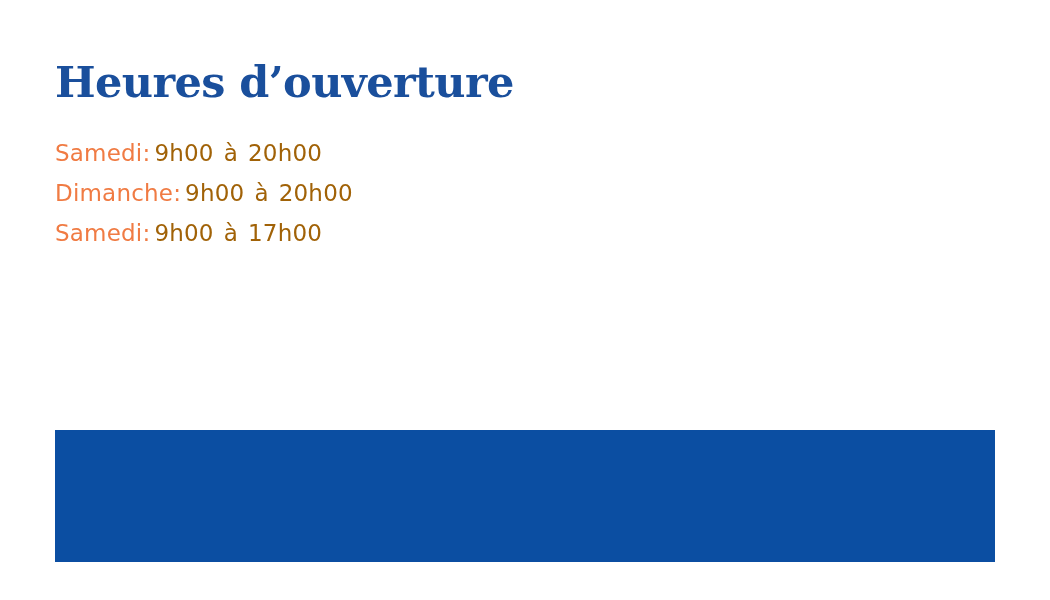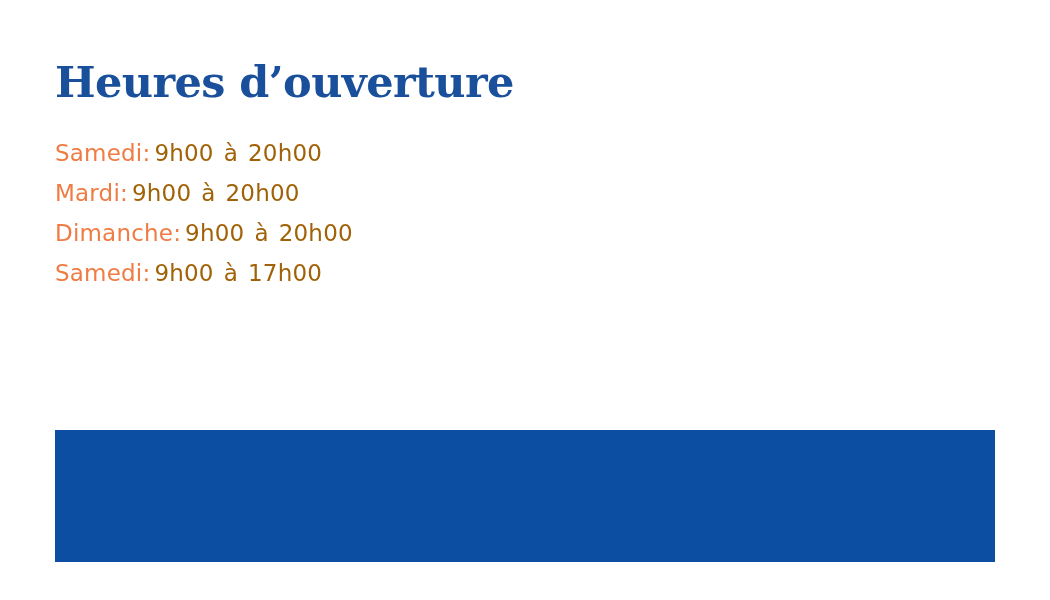--- a/index.html
+++ b/index.html
@@ -72,23 +72,20 @@
 <div class="slide">
 
   <div class="page-title">Heures d’ouverture</div>
 
   <div class="hours-list">
 
     <div class="hours-row">
       <span class="day-label">Samedi:</span><span class="time-value">9h00</span><span class="time-sep time-value">à</span><span class="time-value">20h00</span>
     </div>
 
-    <div class="hours-row">
-      <span class="day-label">Mardi:</span><span class="time-value">9h00</span><span class="time-sep time-value">à</span><span class="time-value">20h00</span>
-    </div>
 
     <div class="hours-row">
       <span class="day-label">Dimanche:</span><span class="time-value">9h00</span><span class="time-sep time-value">à</span><span class="time-value">20h00</span>
     </div>
 
 
 
     <div class="hours-row">
       <span class="day-label">Samedi:</span><span class="time-value">9h00</span><span class="time-sep time-value">à</span><span class="time-value">17h00</span>
     </div>

